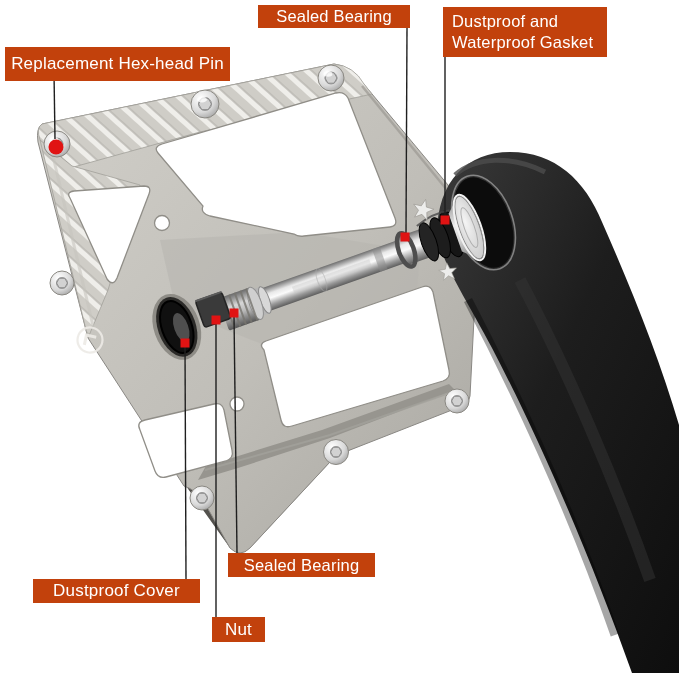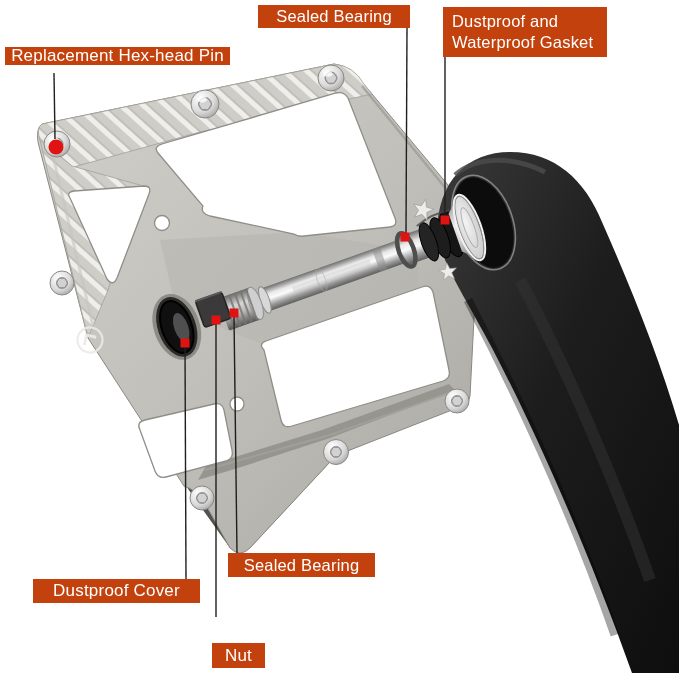--- a/index.html
+++ b/index.html
@@ -4,26 +4,26 @@
 <style>
   html,body{margin:0;padding:0;background:#fff;}
   #stage{position:relative;width:679px;height:673px;background:#fff;overflow:hidden;
          font-family:"Liberation Sans",sans-serif;}
   #stage svg{position:absolute;left:0;top:0;}
   .callout{position:absolute;background:#c2410c;color:#fff;display:flex;
            align-items:center;justify-content:center;text-align:center;
            font-family:"Liberation Sans",sans-serif;letter-spacing:.2px;}
   .callout.two-line{flex-direction:column;align-items:flex-start;justify-content:center;
            text-align:left;padding-left:9px;box-sizing:border-box;}
-  #lbl-hexpin   {left:5px;  top:47px;  width:225px;height:18px;font-size:17px;}
+  #lbl-hexpin   {left:5px;  top:47px;  width:225px;height:34px;font-size:17px;}
   #lbl-sb-top   {left:258px;top:5px;   width:152px;height:23px;font-size:16.5px;}
   #lbl-gasket   {left:443px;top:7px;   width:164px;height:50px;font-size:16.5px;line-height:21px;}
   #lbl-cover    {left:33px; top:579px; width:167px;height:24px;font-size:17px;}
   #lbl-sb-bot   {left:228px;top:553px; width:147px;height:24px;font-size:16.5px;}
-  #lbl-nut      {left:212px;top:617px; width:53px; height:25px;font-size:17px;margin-top:26px;}
+  #lbl-nut      {left:212px;top:617px; width:53px; height:25px;font-size:17px;}
 </style>
 </head>
 <body>
 
 <div id="stage">
 
 <svg width="679" height="673" viewBox="0 0 679 673">
   <defs>
     <linearGradient id="bodyGrad" x1="0" y1="0" x2="1" y2="1">
       <stop offset="0" stop-color="#d2d0ca"></stop>

